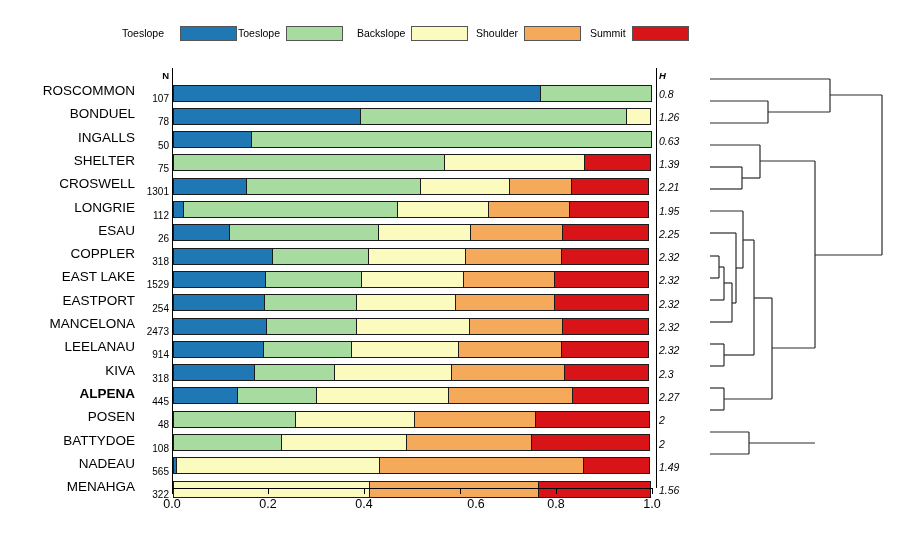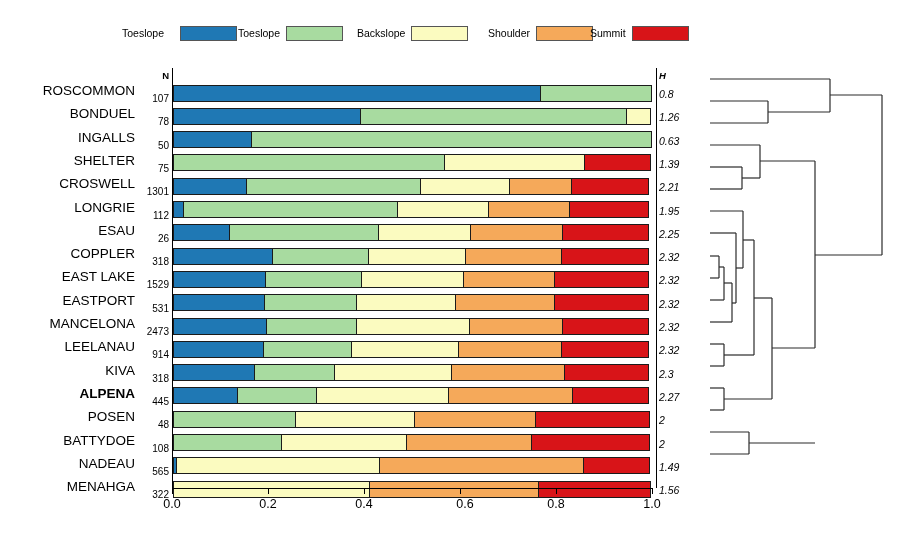--- a/index.html
+++ b/index.html
@@ -68,21 +68,21 @@
         <span class="legend-swatch" style="background: rgb(31, 120, 180);"></span>
       </div>
       <div class="legend-item" style="left: 238px;">
         <span class="legend-label">Toeslope</span>
         <span class="legend-swatch" style="background: rgb(168, 219, 160);"></span>
       </div>
       <div class="legend-item" style="left: 357px;">
         <span class="legend-label">Backslope</span>
         <span class="legend-swatch" style="background: rgb(251, 251, 192);"></span>
       </div>
-      <div class="legend-item" style="left: 488px;">
+      <div class="legend-item" style="left: 476px;">
         <span class="legend-label">Shoulder</span>
         <span class="legend-swatch" style="background: rgb(245, 169, 90);"></span>
       </div>
       <div class="legend-item" style="left: 590px;">
         <span class="legend-label">Summit</span>
         <span class="legend-swatch" style="background: rgb(216, 20, 24);"></span>
       </div>
     </div>
 
   <div class="panel">
@@ -183,21 +183,21 @@
           <div class="bar">
             <div class="seg" style="width: 92.64px; background: rgb(31, 120, 180);"></div>
             <div class="seg" style="width: 97.44px; background: rgb(168, 219, 160);"></div>
             <div class="seg" style="width: 103.2px; background: rgb(251, 251, 192);"></div>
             <div class="seg" style="width: 91.68px; background: rgb(245, 169, 90);"></div>
             <div class="seg" style="width: 95.04px; background: rgb(216, 20, 24);"></div>
           </div>
         </div>
         <div class="row" style="top: 223.7px;">
           <div class="row-name">EASTPORT</div>
-          <div class="row-n">531</div>
+          <div class="row-n">254</div>
           <div class="row-h">2.32</div>
           <div class="bar">
             <div class="seg" style="width: 91.68px; background: rgb(31, 120, 180);"></div>
             <div class="seg" style="width: 93.12px; background: rgb(168, 219, 160);"></div>
             <div class="seg" style="width: 100.32px; background: rgb(251, 251, 192);"></div>
             <div class="seg" style="width: 99.84px; background: rgb(245, 169, 90);"></div>
             <div class="seg" style="width: 95.04px; background: rgb(216, 20, 24);"></div>
           </div>
         </div>
         <div class="row" style="top: 247px;">
@@ -296,21 +296,21 @@
 
   <div class="xaxis">
     <div class="line"></div>
   <div class="tick" style="left: 27px;"></div>
       <div class="ticklabel" style="left: 27px;">0.0</div>
       <div class="tick" style="left: 123px;"></div>
       <div class="ticklabel" style="left: 123px;">0.2</div>
       <div class="tick" style="left: 219px;"></div>
       <div class="ticklabel" style="left: 219px;">0.4</div>
       <div class="tick" style="left: 315px;"></div>
-      <div class="ticklabel" style="left: 320px;">0.6</div>
+      <div class="ticklabel" style="left: 331px;">0.6</div>
       <div class="tick" style="left: 411px;"></div>
       <div class="ticklabel" style="left: 411px;">0.8</div>
       <div class="tick" style="left: 507px;"></div>
       <div class="ticklabel" style="left: 507px;">1.0</div>
     </div>
 
   <div class="dendro">
     <svg width="190" height="440" viewBox="0 0 190 440">
       <g fill="none" stroke="#2b2b2b" stroke-width="1.2">
 

